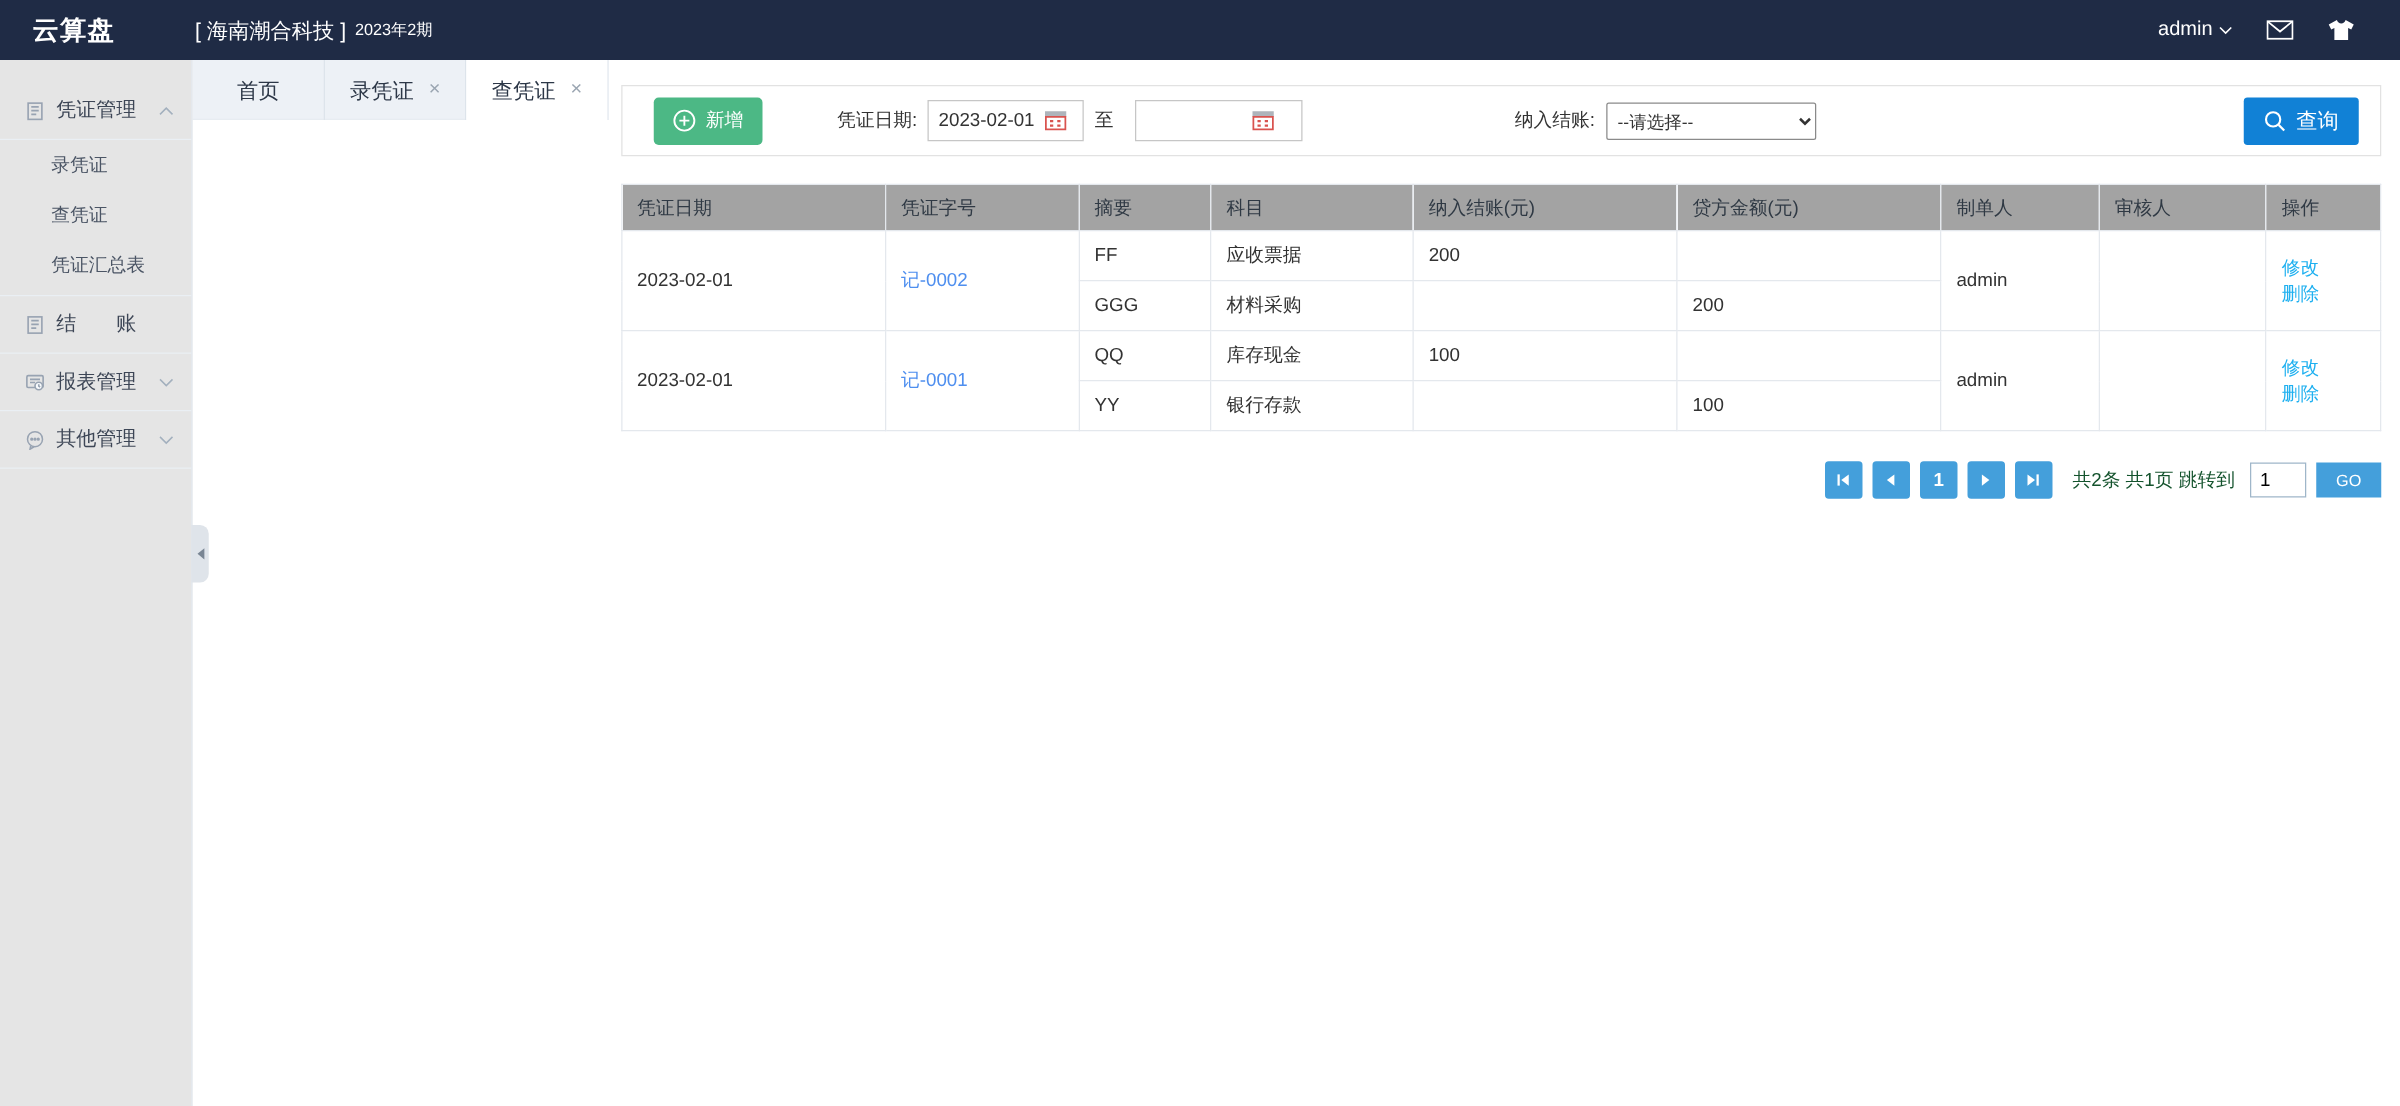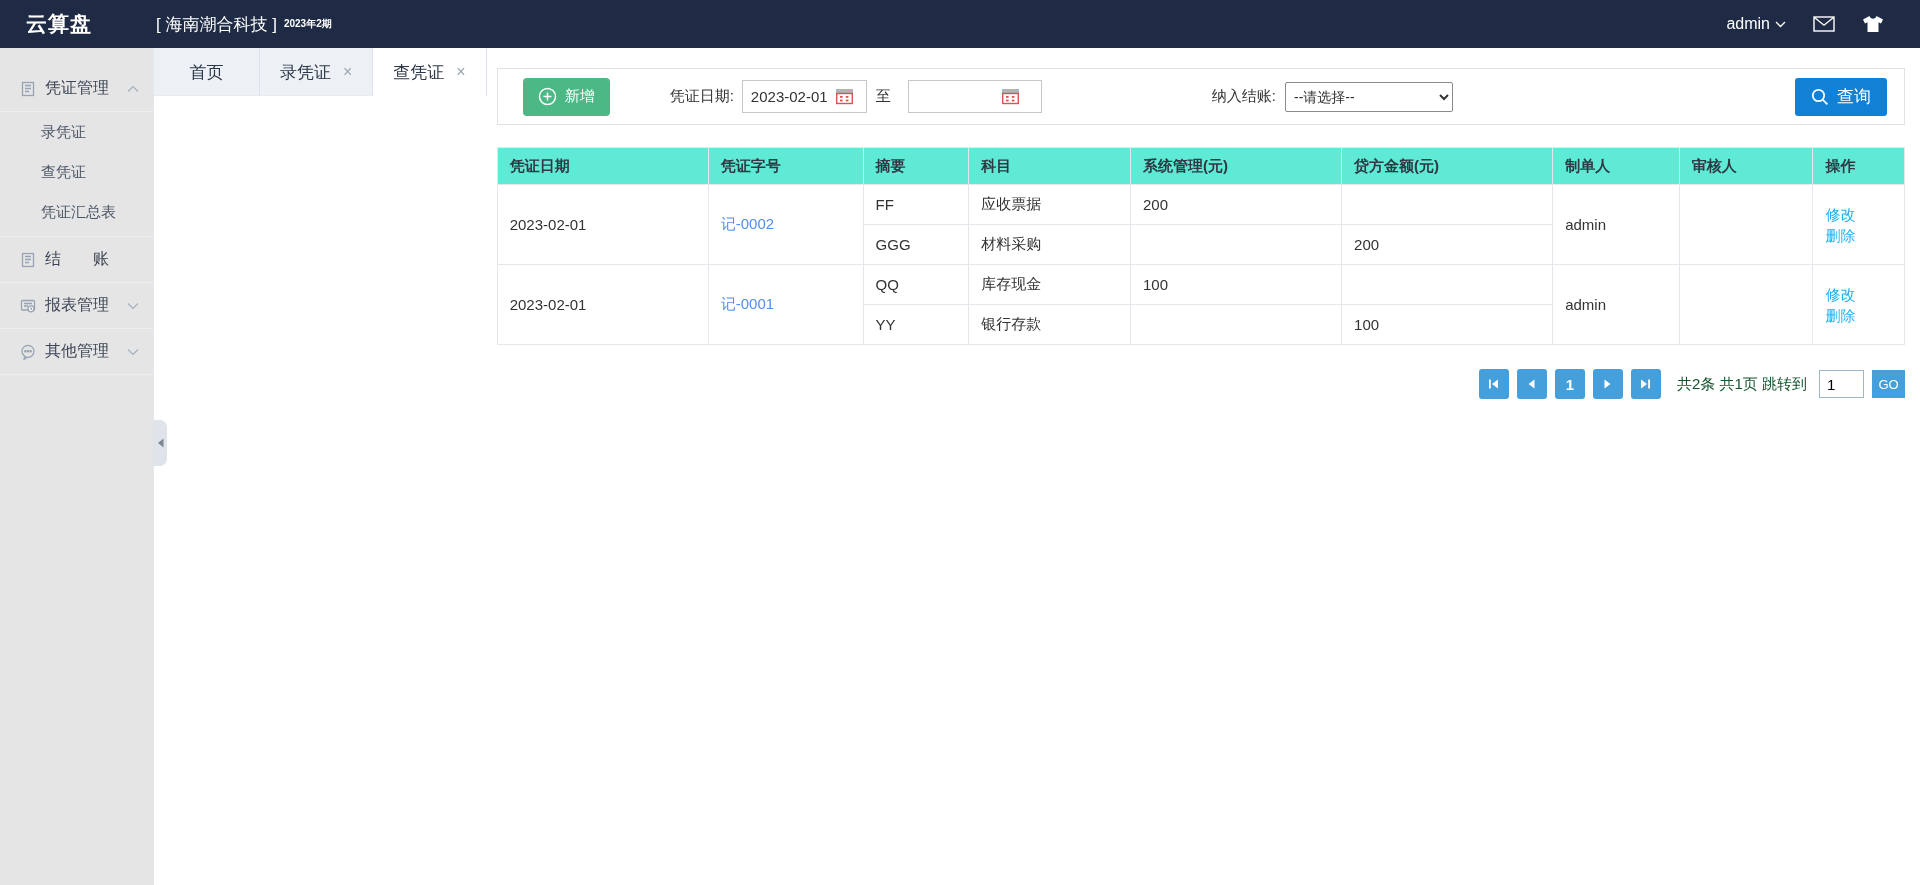--- a/index.html
+++ b/index.html
@@ -3,21 +3,21 @@
 <meta charset="utf-8">
 <style>
   * { box-sizing: border-box; margin: 0; padding: 0; }
   html,body { width:1920px; height:885px; overflow:hidden; }
   body { font-family:"Liberation Sans","DejaVu Sans",sans-serif; color:#333; background:#fff; }
 
   
   .topbar { height:48px; background:#1f2b45; display:flex; align-items:center; padding:0 36px 0 26px; color:#fff; }
   .brand { font-size:21px; font-weight:bold; letter-spacing:1px; }
   .company { margin-left:64px; font-size:17px; }
-  .period { font-size:10px; margin-left:7px;font-weight:bold; }
+  .period { font-size:13px; margin-left:7px; }
   .topbar-right { margin-left:auto; display:flex; align-items:center; gap:27px; }
   .userbox { display:flex; align-items:center; gap:5px; font-size:16px; cursor:pointer; }
   .top-icon { display:flex; align-items:center; cursor:pointer; }
 
   
   .app { display:flex; height:837px; }
   .sidebar { width:154px; background:#e5e5e5; border-right:1px solid #e3e9ef; padding-top:18px; position:relative; flex:none; }
   .main { flex:1; display:flex; min-width:0; }
 
   
@@ -46,31 +46,31 @@
   .date-box input { border:none; outline:none; width:84px; font-size:15px; font-family:inherit; color:#333; background:transparent; }
   .lab-to { margin:0 9px; }
   .date-box.to { width:134px; }
   .lab-settle { margin-left:170px; }
   .settle-select { width:168px; height:30px; margin-left:9px; font-size:14px; font-family:inherit; color:#333; border:1px solid #8a8a8a; border-radius:2px; background:#fff; padding:0 4px; }
   .btn-search { margin-left:auto; background:#1181d6; color:#fff; border:none; border-radius:3px; height:38px; padding:0 16px; font-size:17px; display:flex; align-items:center; gap:8px; cursor:pointer; font-family:inherit; }
 
   
   table.grid { width:100%; border-collapse:collapse; margin-top:22px; font-size:15px; table-layout:fixed; }
   .grid th, .grid td { border:1px solid #e4e8ed; padding:0 12px; text-align:left; overflow:hidden; }
-  .grid th { background:#5eead4; height:37px; font-weight:bold; color:#2f3944; }
+  .grid th { background:#a3a3a3; height:37px; font-weight:normal; color:#2f3944; }
   .grid td { height:40px; background:#fff; color:#333; }
   a.voucher-link { color:#4f8fef; text-decoration:none; cursor:pointer; }
   a.action-link { color:#1fb0f0; text-decoration:none; display:block; line-height:21px; cursor:pointer; }
 
   
   .pagination { display:flex; align-items:center; justify-content:flex-end; margin-top:24px; gap:8px; }
   .pg-btn { width:30px; height:30px; background:#449fdb; border:none; border-radius:3px; display:flex; align-items:center; justify-content:center; color:#fff; font-size:15px; font-weight:bold; cursor:pointer; font-family:inherit; }
   .pg-info { font-size:15px; color:#14532d; margin:0 4px 0 8px; white-space:nowrap; }
   .pg-input { width:45px; height:28px; border:1px solid #9fb6c9; font-size:15px; padding:0 7px; font-family:inherit; outline:none; }
-  .pg-go { width:33px; height:28px; background:#449fdb; color:#fff; border:none; font-size:13px; cursor:pointer; font-family:inherit; }
+  .pg-go { width:52px; height:28px; background:#449fdb; color:#fff; border:none; font-size:13px; cursor:pointer; font-family:inherit; }
 </style>
 </head>
 <body>
 
 <div class="topbar">
   <span class="brand">云算盘</span>
   <span class="company">[ 海南潮合科技 ]</span>
   <span class="period">2023年2期</span>
   <div class="topbar-right">
     <div class="userbox">
@@ -252,21 +252,21 @@
             <col style="width:9%">
             <col style="width:9.5%">
             <col style="width:6.5%">
         </colgroup>
         <thead>
           <tr>
             <th>凭证日期</th>
             <th>凭证字号</th>
             <th>摘要</th>
             <th>科目</th>
-            <th>系统管理(元)</th>
+            <th>纳入结账(元)</th>
             <th>贷方金额(元)</th>
             <th>制单人</th>
             <th>审核人</th>
             <th>操作</th>
           </tr>
         </thead>
         <tbody>
 
           <tr>
             <td rowspan="2">2023-02-01</td>

